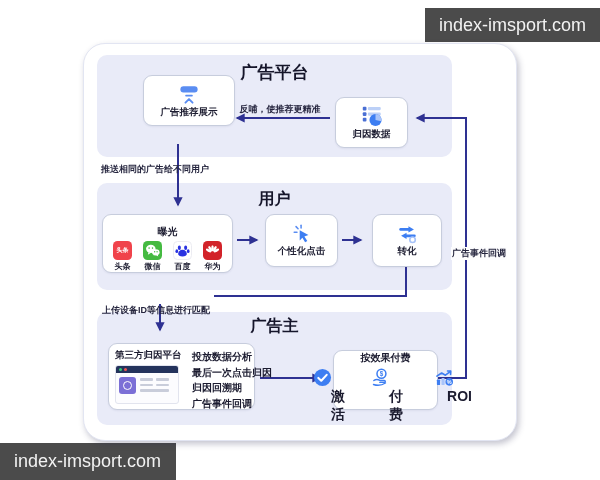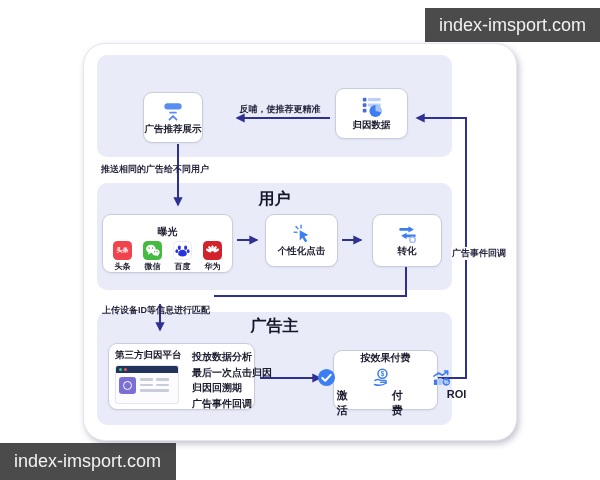--- a/index.html
+++ b/index.html
@@ -29,22 +29,22 @@
   .t-platform{top:61px;font-size:17px;}
   .t-user{top:189px;font-size:16px;}
   .t-advertiser{top:316px;font-size:16px;}
 
   
   .node{position:absolute;background:#fff;border:1px solid #c7cddd;border-radius:9px;
         box-sizing:border-box;box-shadow:0 1px 2px rgba(60,60,110,.08);
         display:flex;flex-direction:column;align-items:center;justify-content:center;}
   .node-label{font-size:9.5px;font-weight:bold;color:#1c1c30;white-space:nowrap;}
 
-  .n-ad-display{left:143px;top:92px;width:60px;height:51px;}
-  .n-attribution{left:335px;top:88px;width:73px;height:51px;}
+  .n-ad-display{left:143px;top:75px;width:92px;height:51px;}
+  .n-attribution{left:335px;top:97px;width:73px;height:51px;}
   .n-exposure{left:102px;top:214px;width:131px;height:59px;justify-content:flex-start;padding-top:10px;}
   .n-click{left:265px;top:214px;width:73px;height:53px;}
   .n-conversion{left:372px;top:214px;width:70px;height:53px;}
   .n-third-party{left:108px;top:343px;width:147px;height:67px;align-items:flex-start;
                  justify-content:flex-start;padding:5px 6px;}
   .n-pay{left:333px;top:350px;width:105px;height:60px;justify-content:flex-start;}
 
   
   .flow-label{position:absolute;font-size:9px;font-weight:bold;color:#26263f;white-space:nowrap;}
   .lbl-feedback{left:230px;top:103px;width:100px;text-align:center;}
@@ -80,40 +80,41 @@
   .mline-row{display:flex;gap:3px;margin-bottom:3px;}
   .mline{height:2.5px;background:#c9cdda;border-radius:1px;width:13px;}
   .mline-wide{width:29px;}
   .tp-list{margin-left:7px;display:flex;flex-direction:column;}
   .tp-item{font-size:10px;font-weight:bold;line-height:15.5px;white-space:nowrap;color:#1c1c30;}
 
   
   .pay-title{font-size:10px;font-weight:bold;}
   .pay-row{display:flex;gap:12px;margin-top:3px;}
   .metric{display:flex;flex-direction:column;align-items:center;}
-  .metric-label{font-size:11px;font-weight:bold;margin-top:1px;margin-left:32px;}
+  .metric-label{font-size:14px;font-weight:bold;margin-top:1px;margin-left:32px;}
 
   .icon-box{display:flex;align-items:center;justify-content:center;}
   svg{display:block;}
   .connectors{position:absolute;left:0;top:0;pointer-events:none;}
 </style>
 </head>
 <body>
 
 <div class="stage">
 
   <div class="wm wm-top">index-imsport.com</div>
   <div class="wm wm-bottom">index-imsport.com</div>
 
   <div class="card"></div>
 
   <div class="panel panel-platform"></div>
   <div class="panel panel-user"></div>
   <div class="panel panel-advertiser"></div>
 
+  <div class="section-title t-platform">广告平台</div>
   <div class="section-title t-user">用户</div>
   <div class="section-title t-advertiser">广告主</div>
 
   <svg class="connectors" width="600" height="480" viewBox="0 0 600 480">
     <defs>
       <marker id="ah" viewBox="0 0 9 9" refX="7.5" refY="4.5" markerWidth="4.6" markerHeight="4.6" orient="auto">
         <path d="M0 0 L9 4.5 L0 9 Z" fill="#2e3192"></path>
       </marker>
     </defs>
     <g stroke="#2e3192" stroke-width="2" fill="none">

